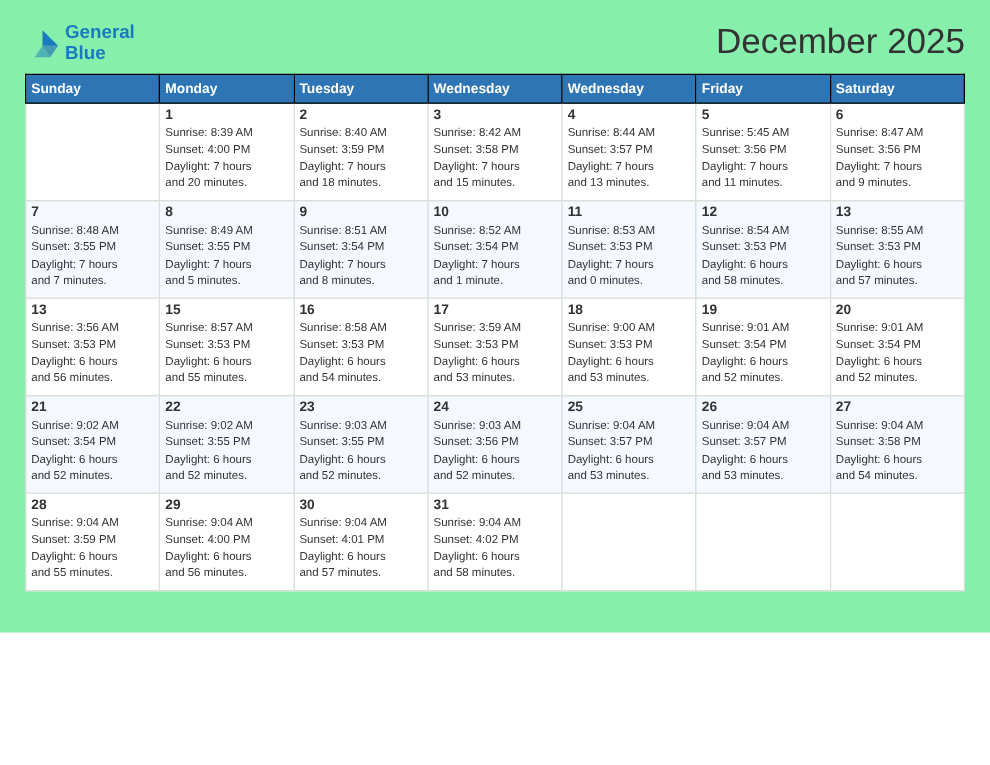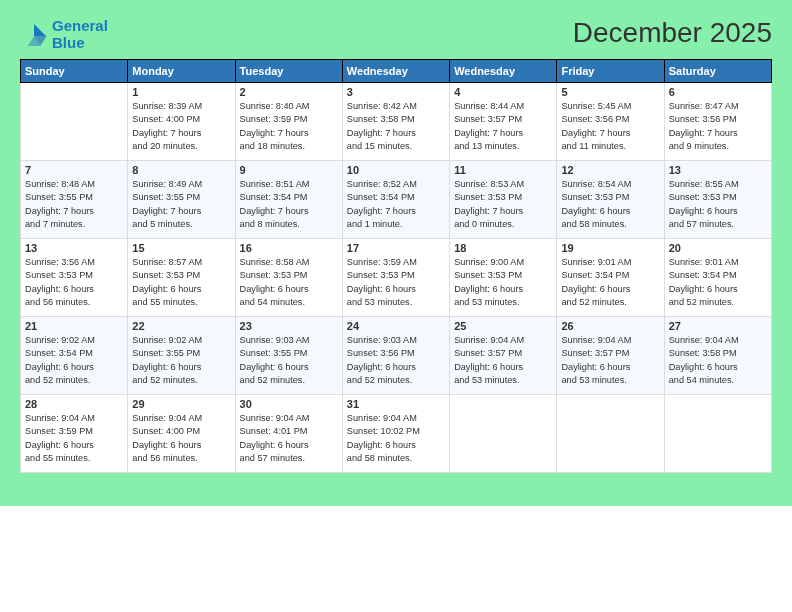--- a/index.html
+++ b/index.html
@@ -254,21 +254,21 @@
           <td>
             <div class="day-num">29</div>
             <div class="cell-content"><span>Sunrise: 9:04 AM</span><br><span>Sunset: 4:00 PM</span><br><span>Daylight: 6 hours</span><br><span>and 56 minutes.</span></div>
           </td>
           <td>
             <div class="day-num">30</div>
             <div class="cell-content"><span>Sunrise: 9:04 AM</span><br><span>Sunset: 4:01 PM</span><br><span>Daylight: 6 hours</span><br><span>and 57 minutes.</span></div>
           </td>
           <td>
             <div class="day-num">31</div>
-            <div class="cell-content"><span>Sunrise: 9:04 AM</span><br><span>Sunset: 10:02 PM</span><br><span>Daylight: 6 hours</span><br><span>and 58 minutes.</span></div>
+            <div class="cell-content"><span>Sunrise: 9:04 AM</span><br><span>Sunset: 4:02 PM</span><br><span>Daylight: 6 hours</span><br><span>and 58 minutes.</span></div>
           </td>
           <td class="empty-cell"></td>
           <td class="empty-cell"></td>
           <td class="empty-cell"></td>
         </tr>
       </tbody>
   </table>
 </div>
 
 </body></html>

